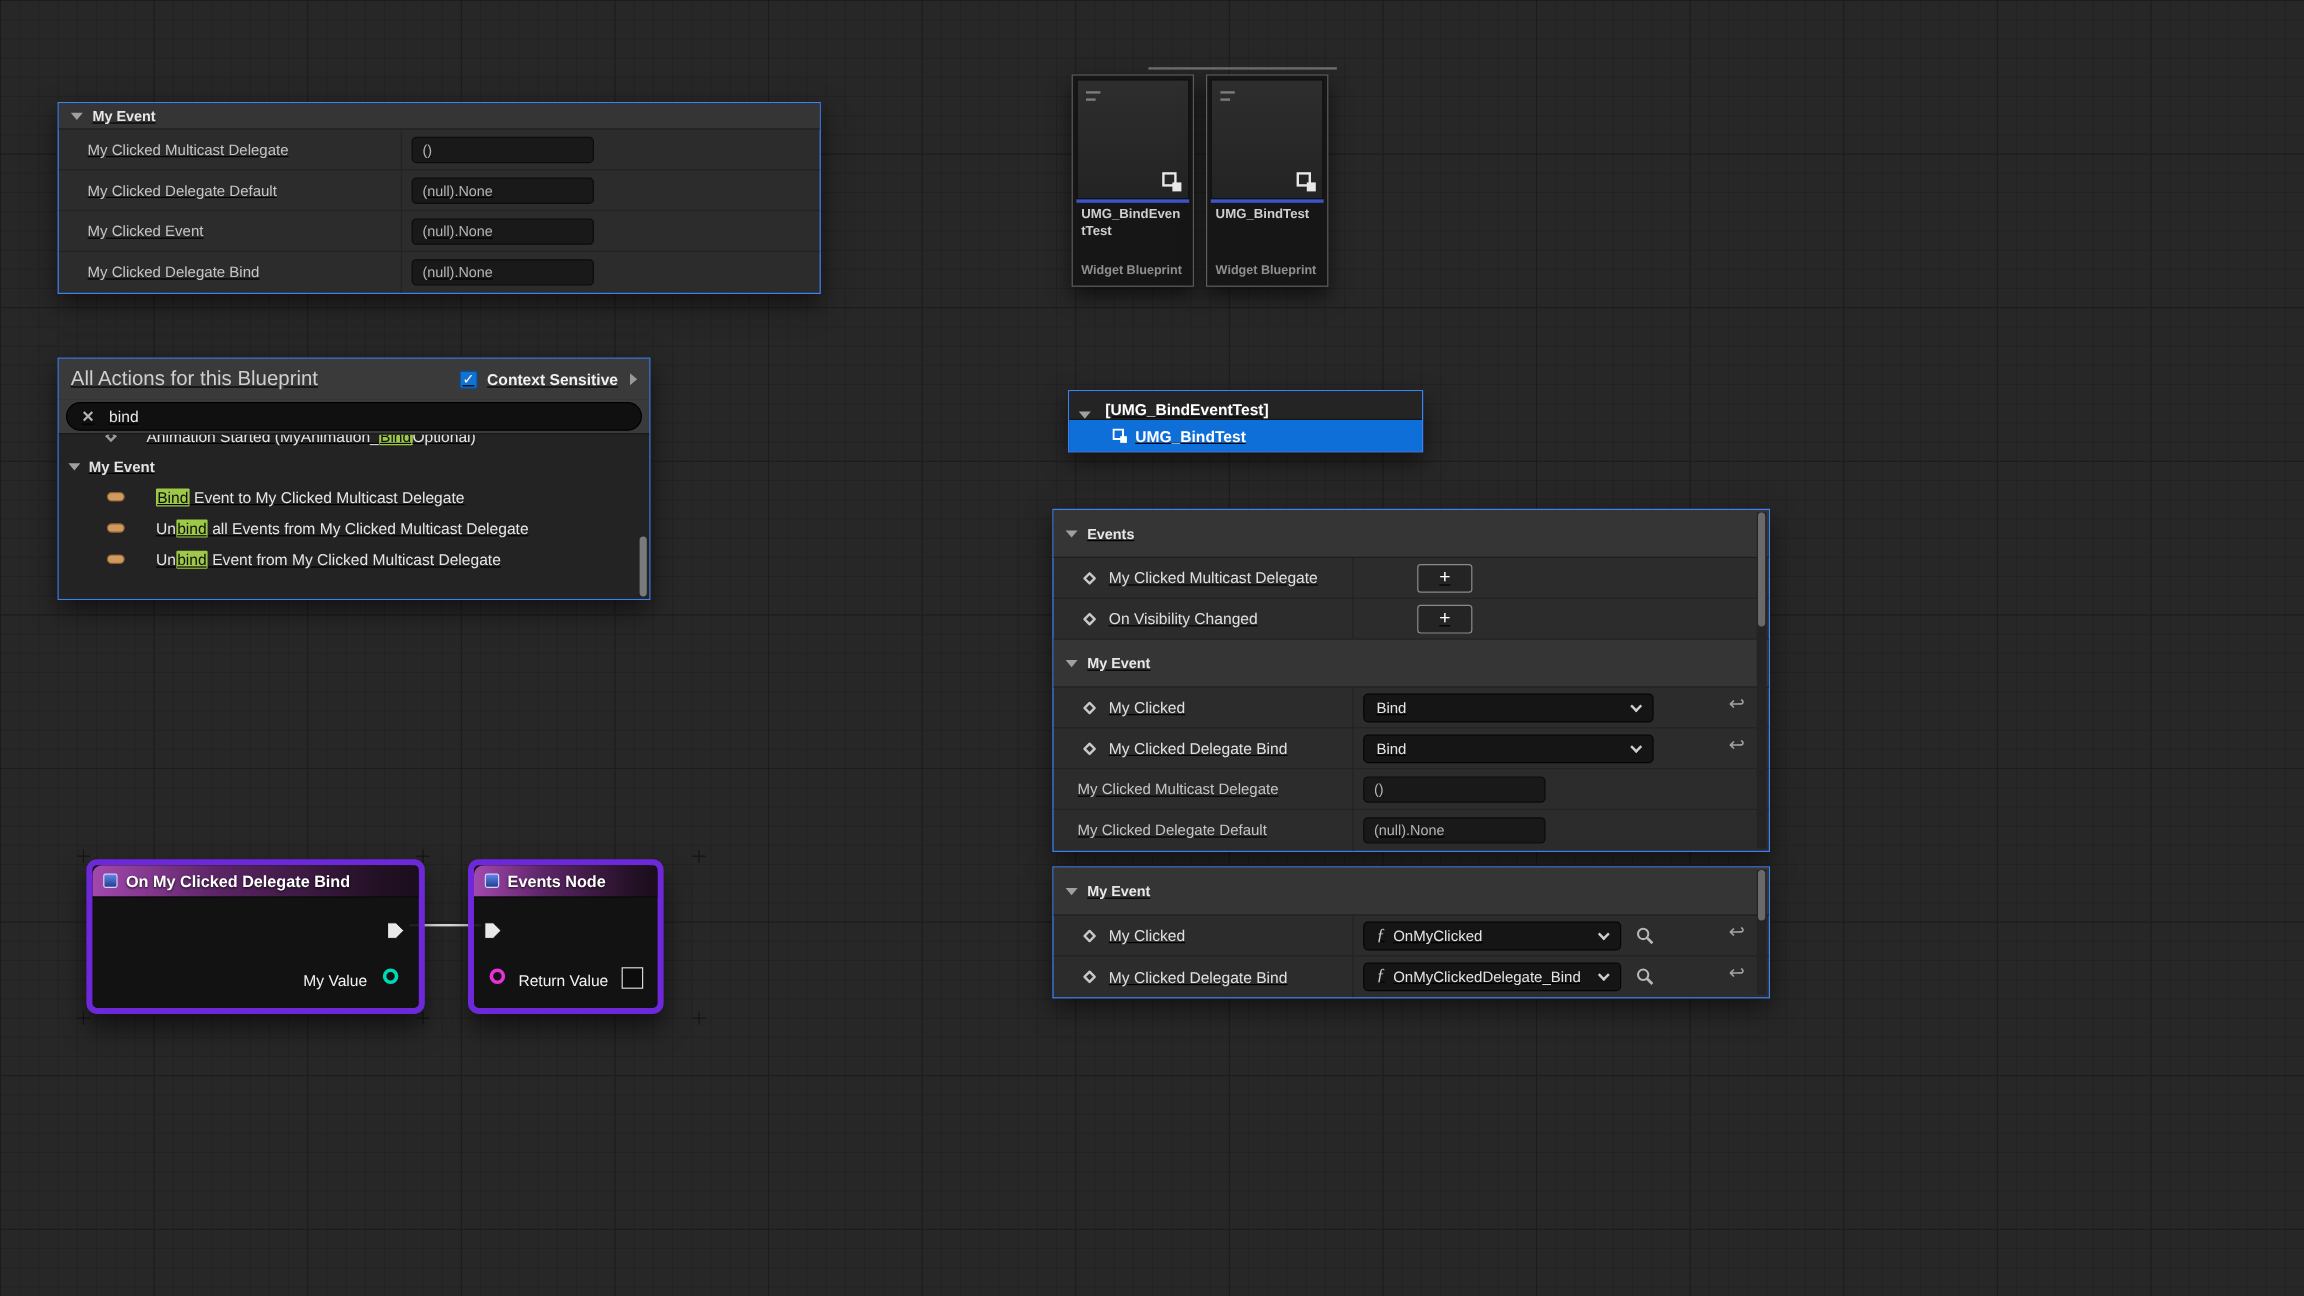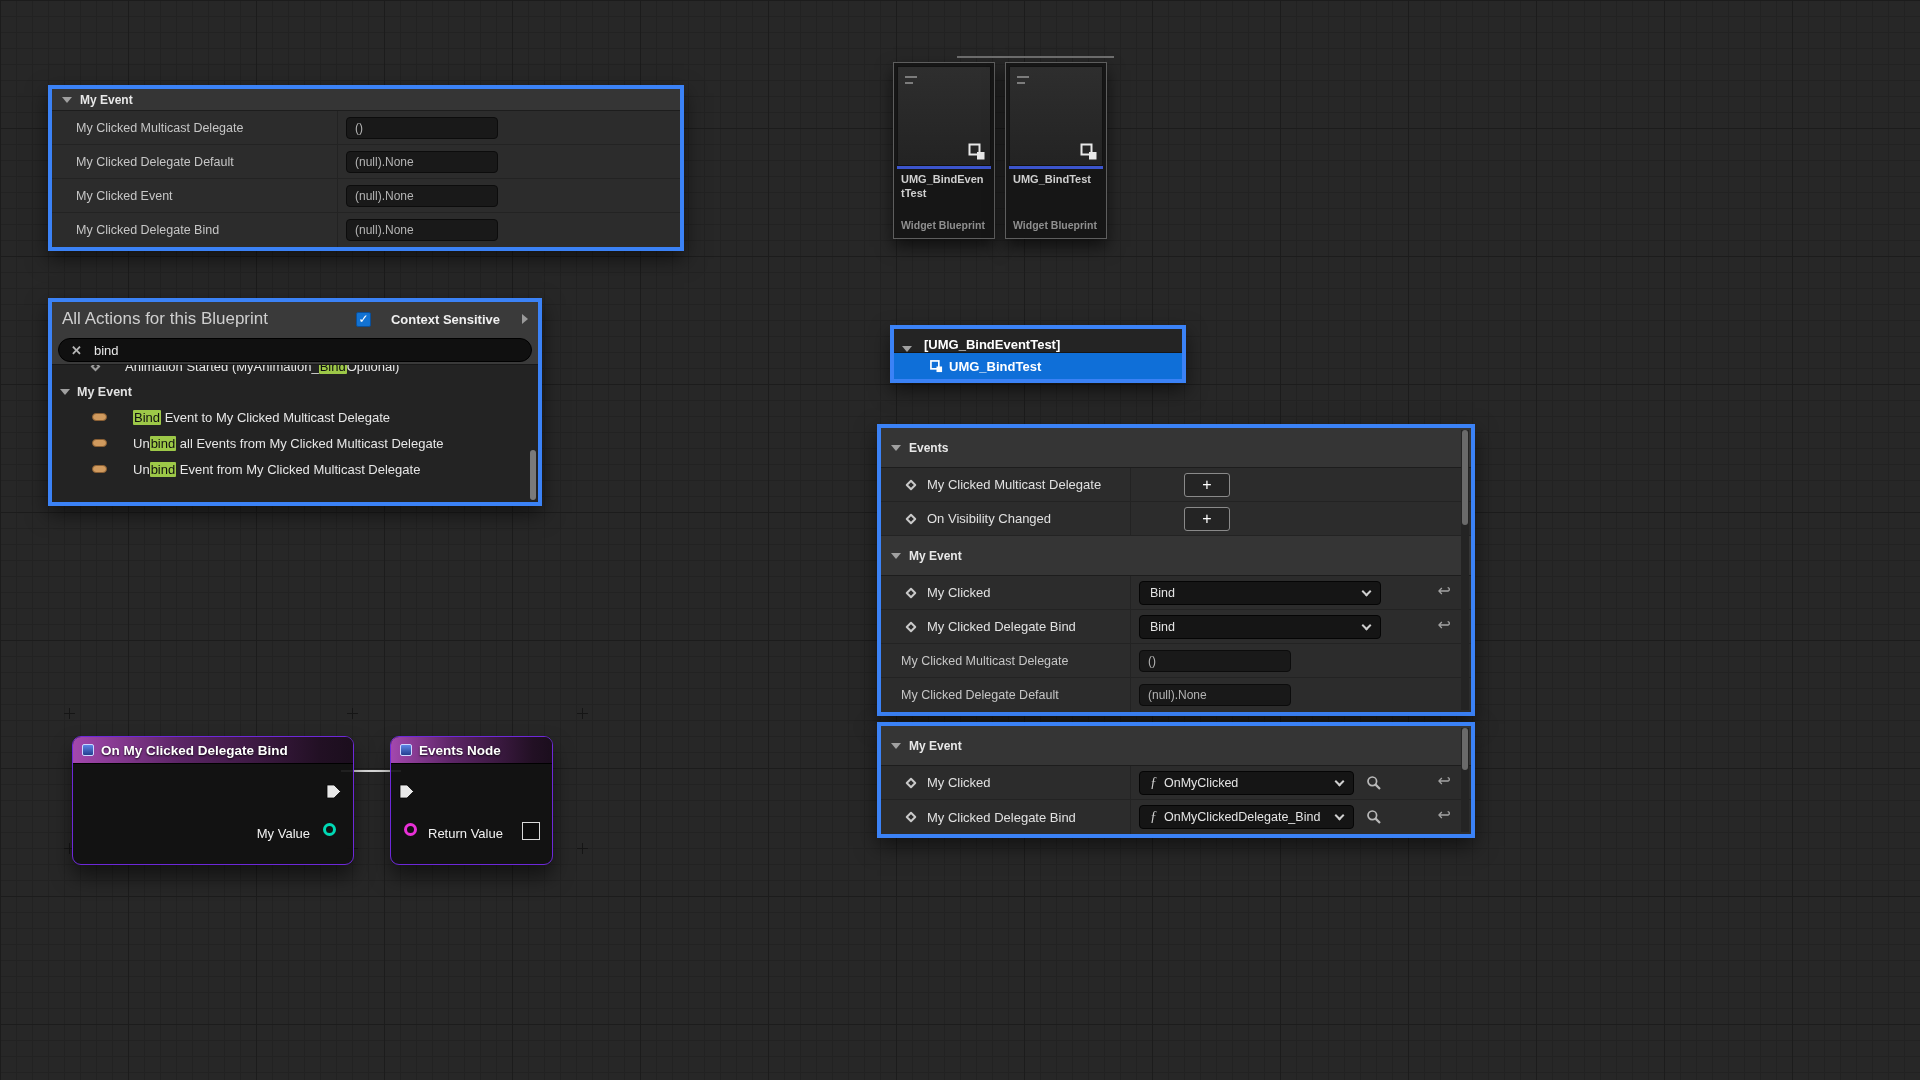--- a/index.html
+++ b/index.html
@@ -14,22 +14,22 @@
       linear-gradient(to bottom, #1c1c1c 1px, transparent 1px),
       linear-gradient(to right, #222222 1px, transparent 1px),
       linear-gradient(to bottom, #222222 1px, transparent 1px);
     background-size:128px 128px,128px 128px,16px 16px,16px 16px; }
 
   .cross { position:absolute; width:11px; height:11px; }
   .cross::before { content:""; position:absolute; left:5px; top:0; width:1px; height:11px; background:#151515; }
   .cross::after  { content:""; position:absolute; top:5px; left:0; width:11px; height:1px; background:#151515; }
 
   
-  .panel { position:absolute; background:#2c2c2c; border:4px solid #3b82f6;
-           box-shadow:0 8px 20px rgba(0,0,0,.55); }
+  .panel { position:absolute; background:#2c2c2c; border:1px solid #3b82f6;
+           box-shadow:0 8px 20px rgba(0,0,0,.55);text-decoration:underline; }
   .sec-header { height:40px; background:#353535; border-bottom:1px solid #1d1d1d;
                 display:flex; align-items:center; gap:8px; padding:0 10px;
                 font-size:12px; font-weight:bold; color:#e8e8e8; }
   .tri-down { width:0; height:0; border-left:5px solid transparent; border-right:5px solid transparent;
               border-top:6px solid #a0a0a0; flex:0 0 auto; }
   .tri-right{ width:0; height:0; border-top:5px solid transparent; border-bottom:5px solid transparent;
               border-left:6px solid #9a9a9a; flex:0 0 auto; }
 
   .drow { height:34px; display:flex; align-items:center; border-bottom:1px solid #232323;
           font-size:12.5px; color:#c6c6c6; position:relative; }
@@ -49,21 +49,21 @@
   .chev { width:7px; height:7px; border-right:2px solid #cfcfcf; border-bottom:2px solid #cfcfcf;
           transform:rotate(45deg); margin-left:auto; margin-top:-3px; flex:0 0 auto; }
   .fnglyph { font-style:italic; font-family:"Liberation Serif", serif; color:#cfcfcf; font-size:14px; }
   .reset { position:absolute; right:20px; top:7px; color:#a2a2a2; font-size:16px; line-height:1; }
   .mag { margin-left:12px; display:flex; }
 
   .vtrack { position:absolute; right:2px; top:2px; bottom:2px; width:8px; background:#242424; }
   .vthumb { position:absolute; left:1px; width:6px; background:#6a6a6a; border-radius:3px; }
 
   
-  .a-titlebar { height:34px; background:#3a3a3a; display:flex; align-items:center; gap:20px; padding:0 10px;justify-content:flex-end; }
+  .a-titlebar { height:34px; background:#3a3a3a; display:flex; align-items:center; gap:8px; padding:0 10px;justify-content:flex-end; }
   .a-title { flex:1 1 auto; font-size:17px; color:#cfcfcf; }
   .a-check { width:15px; height:15px; background:#1272d2; border:1px solid #0a4f9a; border-radius:2px;
              color:#fff; font-size:12px; display:flex; align-items:center; justify-content:center; }
   .a-cs { font-size:13px; font-weight:bold; color:#f0f0f0; margin-right:2px; }
   .a-searchrow { height:28px; background:#3a3a3a; padding:2px 6px; }
   .a-field { height:24px; border-radius:12px; background:#101010; border:1px solid #000;
              display:flex; align-items:center; gap:12px; padding:0 12px; font-size:13px; color:#e8e8e8; }
   .a-x { color:#b5b5b5; font-size:13px; font-weight:bold; }
   .a-list { position:relative; height:138px; background:#232323; border-top:1px solid #191919; overflow:hidden; }
   .clipwrap { height:15px; overflow:hidden; position:relative; }
@@ -90,22 +90,22 @@
             font-size:13px; font-weight:bold; color:#fff; border-bottom:1px solid #161616; }
   .h-sel  { height:26px; background:#0f6fd8; display:flex; align-items:center; gap:6px; padding-left:36px;
             font-size:13px; font-weight:bold; color:#fff; }
 
   
   .lcell.w250 { width:250px; padding-left:26px; }
   .lcell.w250.noicon { padding-left:20px; }
   .biglbl { font-size:13px; color:#e0e0e0; }
 
   
-  .node { position:absolute; background:rgba(17,17,17,.93); border:1px solid #6d28d9; border-radius:9px;
-          box-shadow:0 12px 20px rgba(0,0,0,.5);margin-top:20px; }
+  .node { position:absolute; background:rgba(17,17,17,.93); border:5px solid #6d28d9; border-radius:9px;
+          box-shadow:0 12px 20px rgba(0,0,0,.5); }
   .nhead { height:27px; border-radius:8px 8px 0 0; border-bottom:1px solid #000;
            display:flex; align-items:center; gap:7px; padding:0 9px;
            font-size:13.5px; font-weight:bold; color:#fff; text-shadow:0 1px 2px rgba(0,0,0,.85);
            background:linear-gradient(90deg,#a348ae 0%,#5c2566 38%,#221024 88%,#1b0e1d 100%); }
   .nicon { width:12px; height:12px; border:1px solid #ccd6ff; border-radius:2px;
            background:linear-gradient(#5d86e8,#243f8f); flex:0 0 auto; }
   .execpin { position:absolute; }
   .ring { position:absolute; width:13px; height:13px; border-radius:50%; }
   .ring.teal { border:3px solid #00d9b5; }
   .ring.magenta { border:3px solid #ea30d8; }

